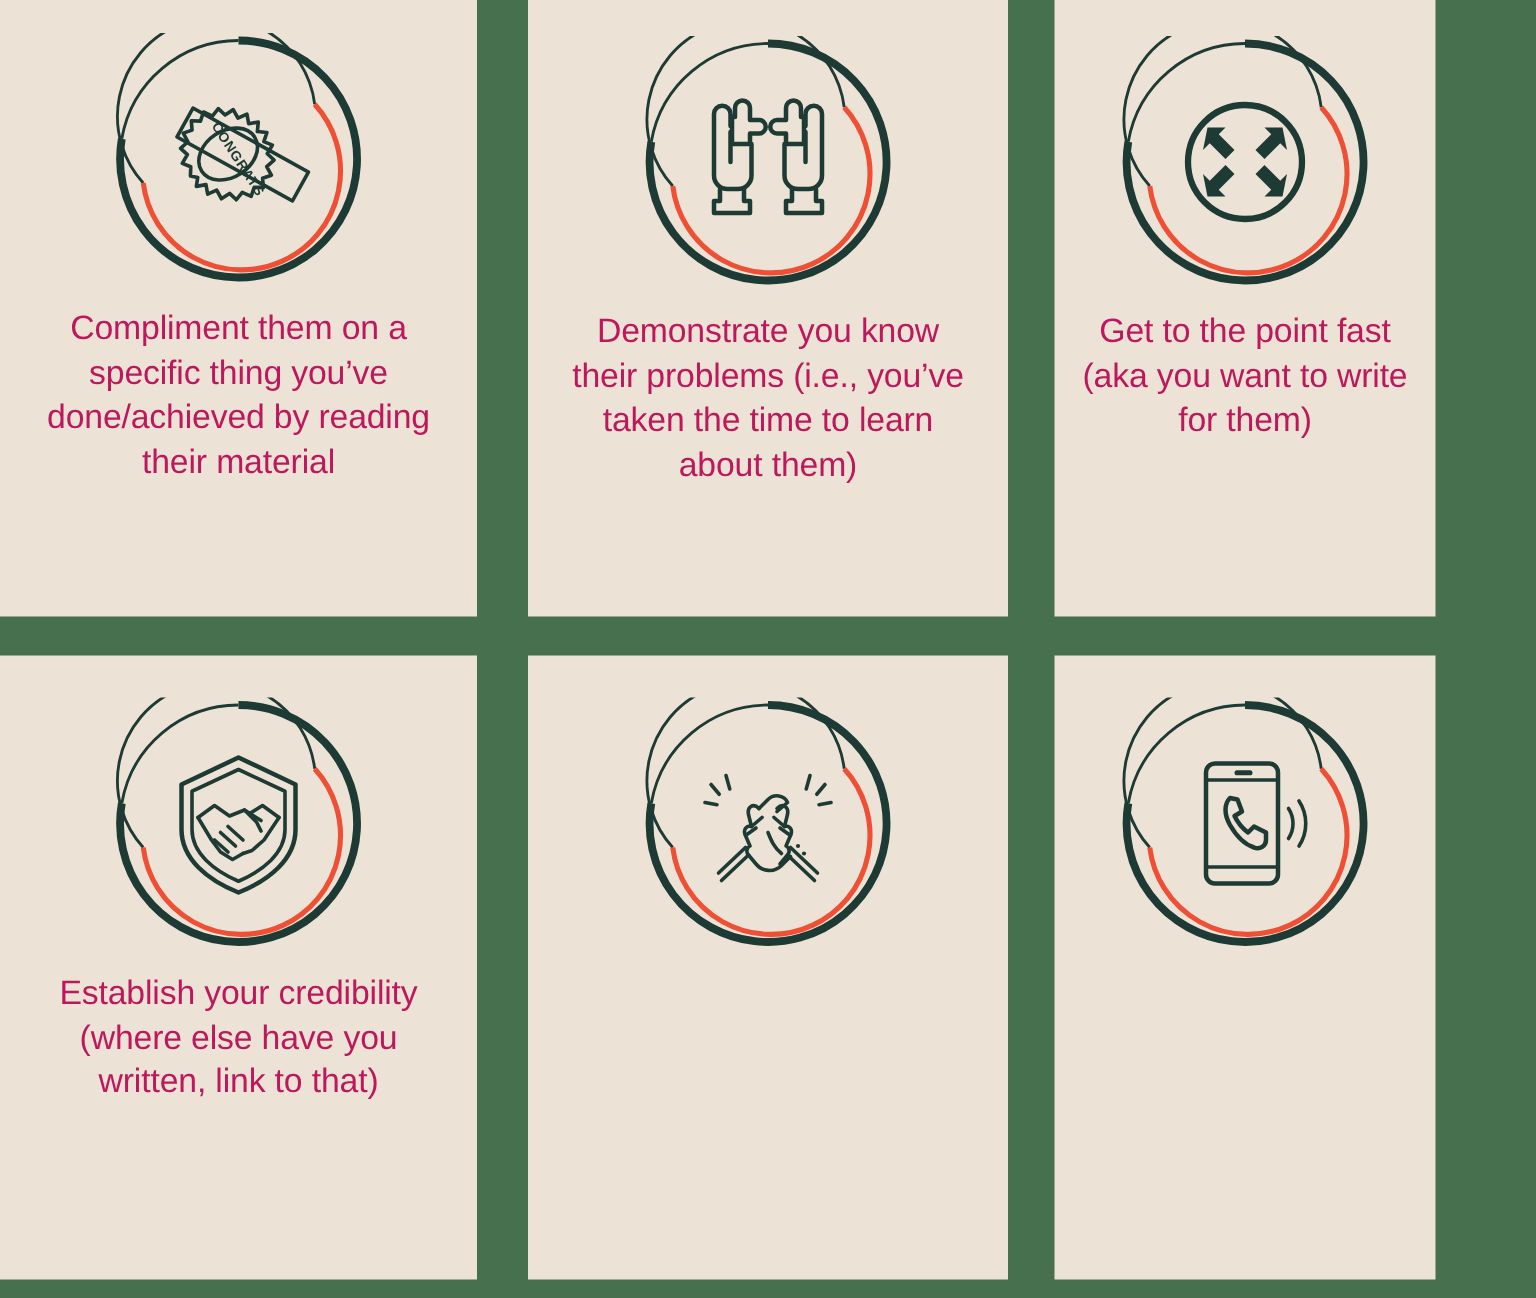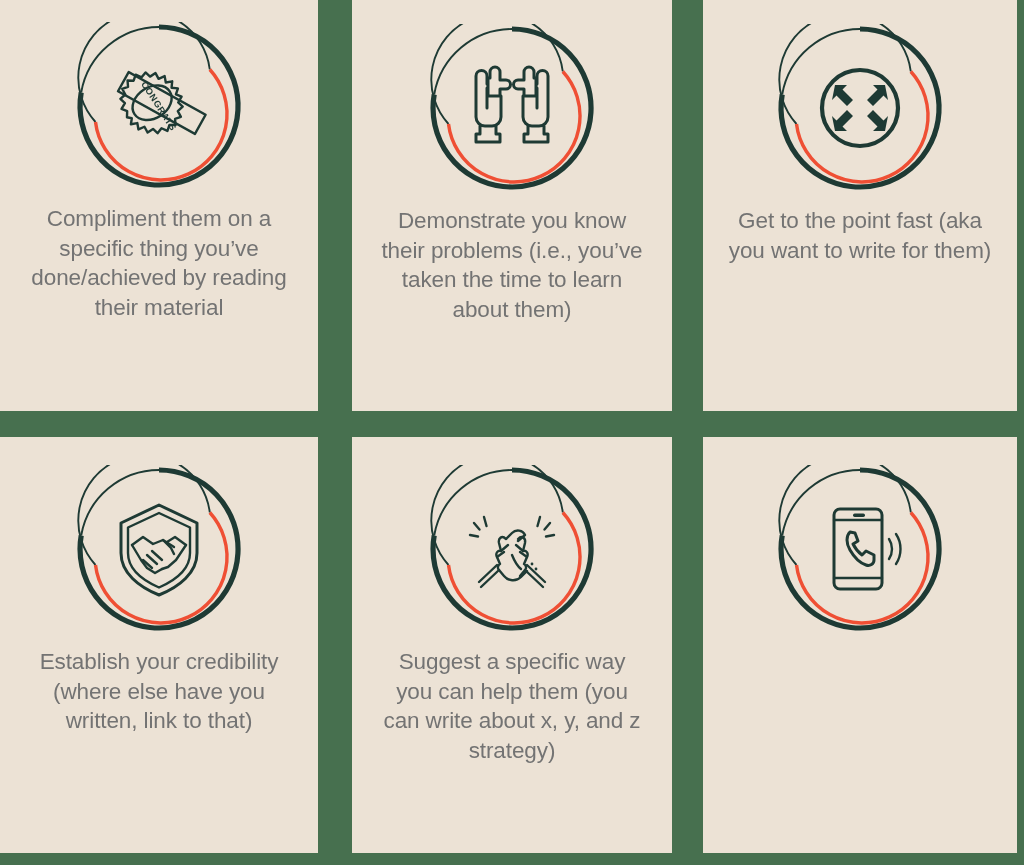--- a/index.html
+++ b/index.html
@@ -29,21 +29,21 @@
     box-sizing: border-box;
     display: flex;
     flex-direction: column;
     align-items: center;
     overflow: hidden;
   }
 
   
   .col-1 { left: 0px;   width: 318px; }
   .col-2 { left: 352px; width: 320px; }
-  .col-3 { left: 703px; width: 314px; }
+  .col-3 { left: 703px; width: 254px; }
 
   
   .row-1 { top: 0px;   height: 411px; }
   .row-2 { top: 437px; height: 416px; }
 
   .icon-wrap {
     margin-top: 22px;
     width: 168px;
     height: 168px;
     flex: none;
@@ -52,21 +52,21 @@
   .col-2 .icon-wrap,
   .col-3 .icon-wrap { margin-top: 24px; }
   .row-2 .icon-wrap { margin-top: 28px; }
 
   .icon-wrap svg { display: block; width: 168px; height: 168px; }
 
   .caption {
     margin-top: 14px;
     padding: 0 16px;
     text-align: center;
-    color: #737373;
+    color: #be185d;
     font-size: 22.5px;
     line-height: 29.5px;
     letter-spacing: -0.1px;
     font-weight: 400;
     max-width: 280px;
     white-space: pre-line;
   }
   .col-2 .caption { max-width: 268px; }
   .col-3 .caption { max-width: 268px; }
 
@@ -233,21 +233,20 @@
           <path d="M 69 100 L 51 117"></path>
           <path d="M 97 105 L 115 122"></path>
           <path d="M 99 100 L 117 117"></path>
         </g>
         <g class="glyph-fill">
           <circle cx="104" cy="99" r="1.4"></circle>
           <circle cx="108" cy="104" r="1.4"></circle>
         </g>
       </svg>
     </div>
-    <div class="caption">Suggest a specific way you can help them (you can write about x, y, and z strategy)</div>
   </div>
 
   <div class="card col-3 row-2">
     <div class="icon-wrap">
       <svg viewBox="0 0 168 168" aria-hidden="true">
         <path class="ring-dark-thin" d="M 84 5 A 79 79 0 0 0 6.2 70.5"></path>
         <path class="ring-dark-thick" d="M 84 5 A 79 79 0 1 1 6.2 70.5"></path>
         <path class="ring-dark-thin" d="M 20.5 100 A 66 66 0 1 1 134.8 47.5"></path>
         <path class="ring-red" d="M 134.8 47.5 A 66 66 0 1 1 20.5 100"></path>
 

